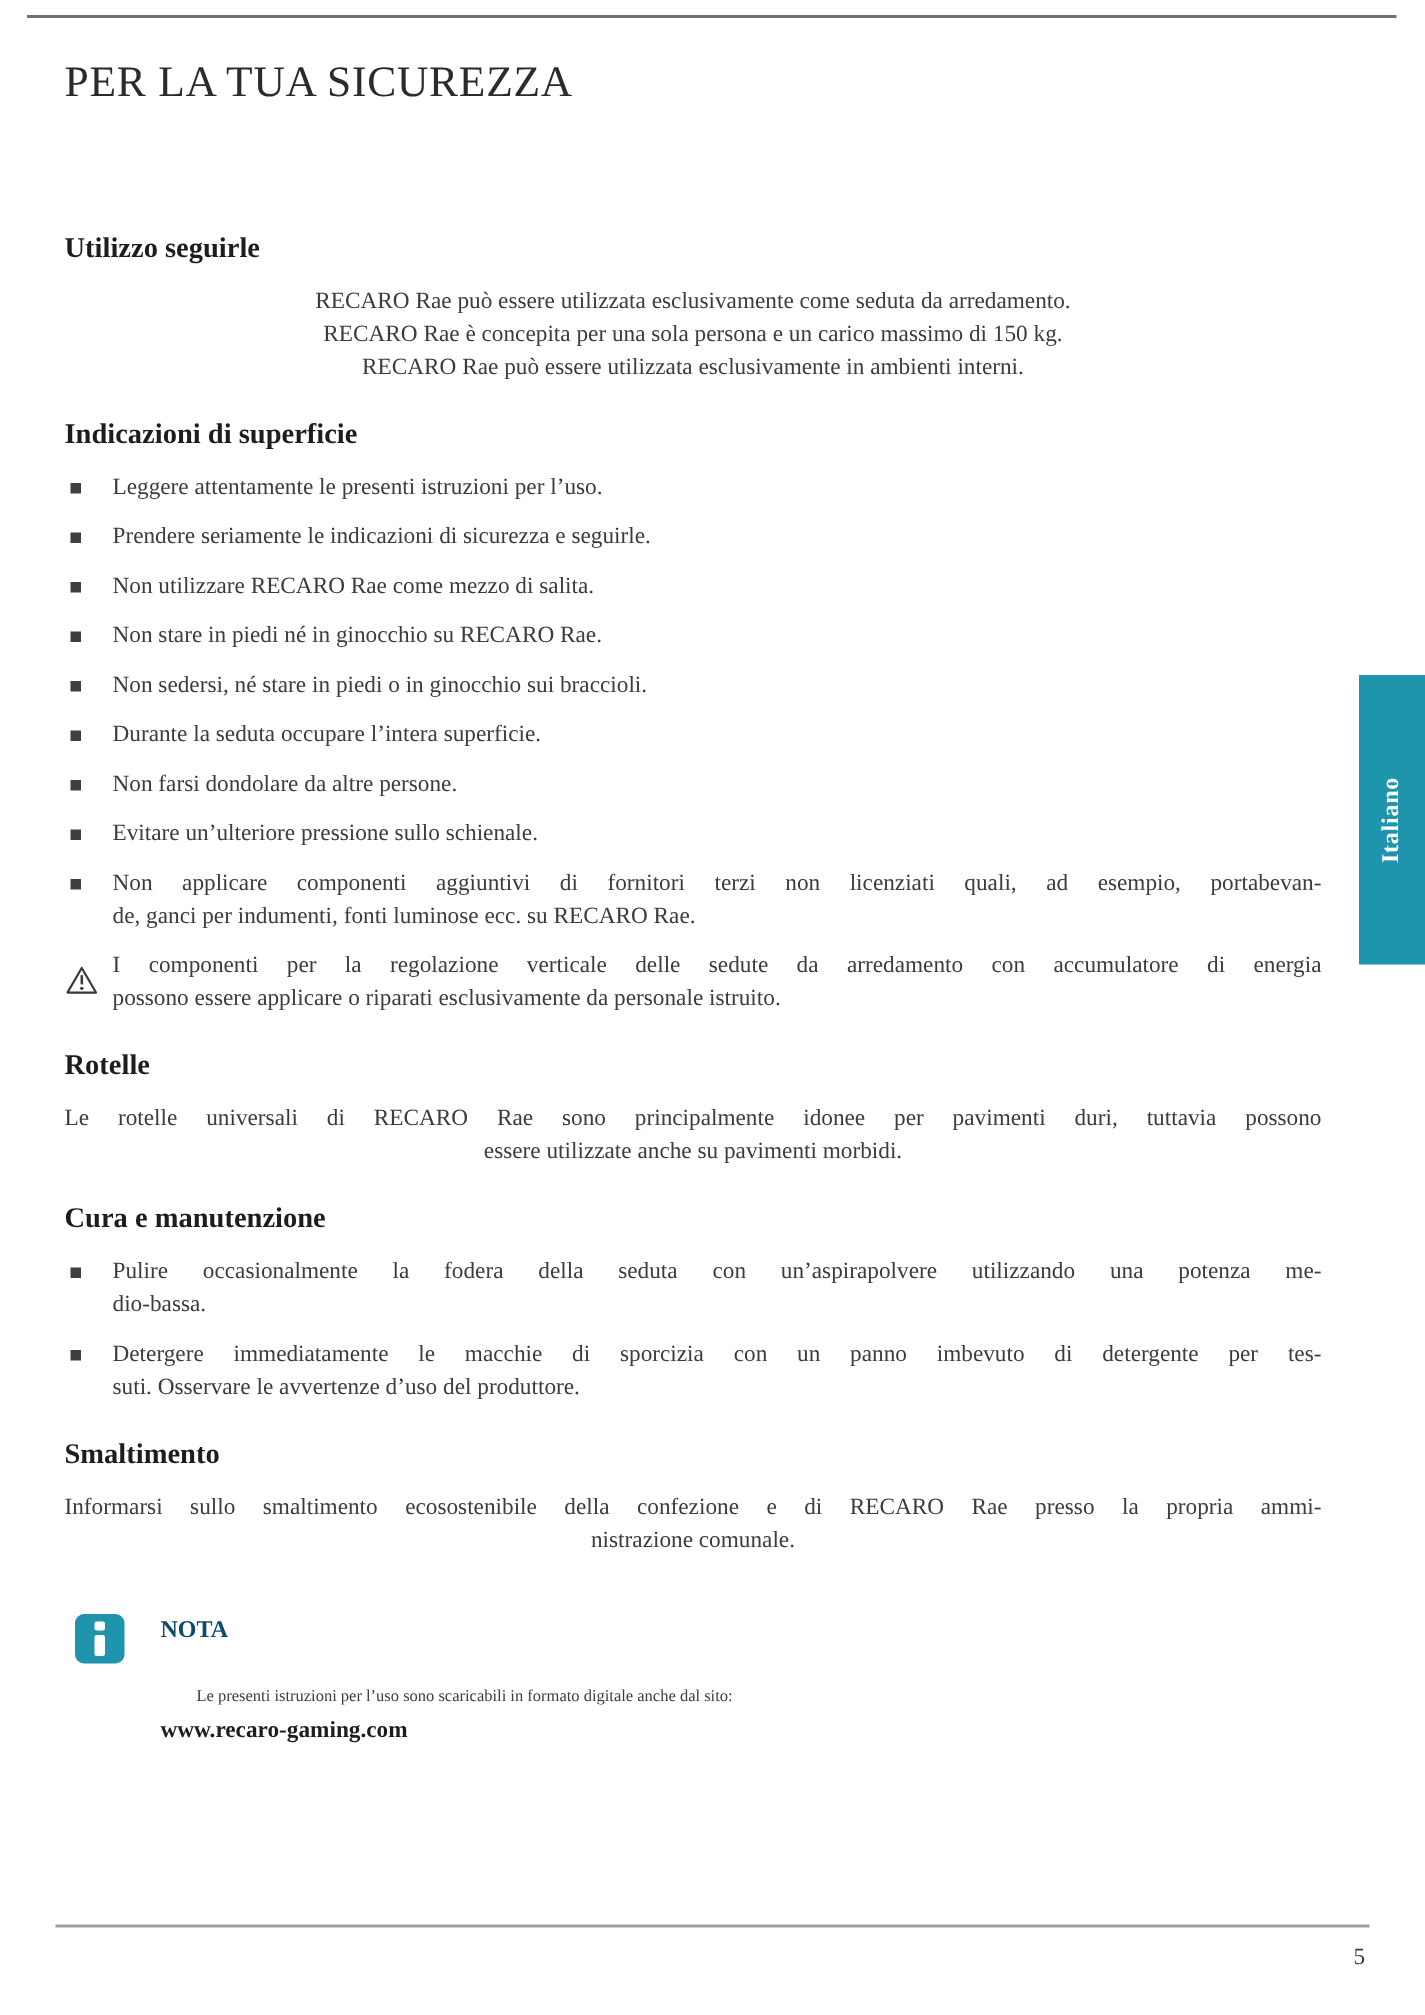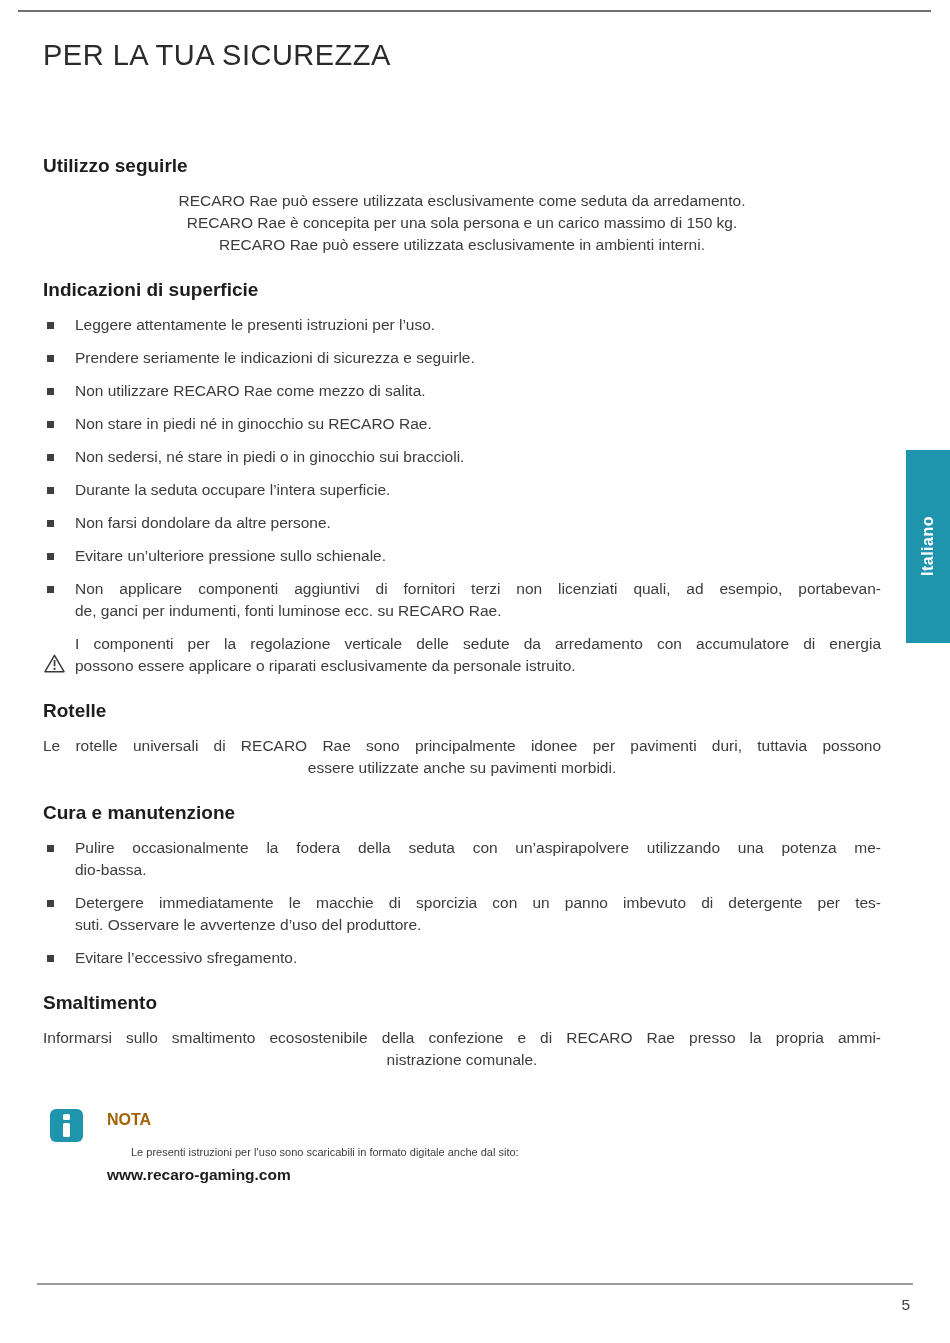--- a/index.html
+++ b/index.html
@@ -1,41 +1,41 @@
 <!DOCTYPE html>
 <html><head>
 <meta charset="utf-8">
 <style>
   html,body{margin:0;padding:0;background:#ffffff;}
   .page{position:relative;width:950px;height:1343px;background:#ffffff;
-        font-family:Liberation Sans, sans-serif;color:#3c3c3c;overflow:hidden;}
+        font-family:Liberation Serif, serif;color:#3c3c3c;overflow:hidden;}
   .top-rule{position:absolute;top:10px;left:18px;right:19px;height:2px;background:#707070;}
   .content{position:absolute;left:43px;top:38px;width:838px;}
   .doc-title{font-size:29px;line-height:34px;font-weight:400;letter-spacing:0.5px;
              color:#2b2b2b;margin:0 0 82px 0;}
   .h2{font-size:19px;line-height:23px;font-weight:bold;color:#1d1d1d;margin:22px 0 13px 0;}
   .pline{font-size:15.5px;line-height:22px;text-align:center;}
   .j{text-align:justify;text-align-last:justify;}
   .list{margin:0 0 2px 0;}
   .bullet-item{display:flex;align-items:flex-start;margin:0 0 11px 0;}
   .sq{width:7px;height:7px;background:#3f3f3f;margin:8px 0 0 4px;flex:none;}
   .btext{margin-left:21px;flex:1;font-size:15.5px;line-height:22px;}
-  .warn-item{display:flex;align-items:flex-end;margin:4px 0 11px 0;}
+  .warn-item{display:flex;align-items:center;margin:4px 0 11px 0;}
   .warn-ic{flex:none;margin:2px 0 0 1px;}
   .wtext{margin-left:10px;flex:1;font-size:15.5px;line-height:22px;}
   .para{margin:0 0 2px 0;}
   .note{display:flex;margin-top:38px;}
   .info-icon{width:33px;height:33px;border-radius:6px;background:#1E95AC;
              position:relative;flex:none;margin-left:7px;}
   .info-icon .dot{position:absolute;left:13px;top:5px;width:7px;height:6px;
                   background:#fff;border-radius:1.5px;}
   .info-icon .stem{position:absolute;left:13px;top:14px;width:7px;height:14px;
                    background:#fff;border-radius:1.5px;}
   .note-col{margin-left:24px;padding-top:2px;}
-  .note-title{font-size:16px;font-weight:bold;color:#a16207;margin:0 0 12px 0;}
+  .note-title{font-size:16px;font-weight:bold;color:#0c4a6e;margin:0 0 24px 0;}
   .note-line{font-size:11px;line-height:22px;margin-left:24px;}
   .note-link{font-size:15.5px;line-height:23px;font-weight:bold;color:#1d1d1d;}
   .lang-tab{position:absolute;right:0;top:450px;width:44px;height:193px;background:#1E95AC;
             display:flex;align-items:center;justify-content:center;}
   .lang-tab span{writing-mode:vertical-rl;transform:rotate(180deg);color:#ffffff;
                  font-size:16px;font-weight:bold;letter-spacing:0.5px;}
   .footer-rule{position:absolute;top:1283px;left:37px;right:37px;height:2px;background:#9d9d9d;}
   .page-num{position:absolute;top:1296px;right:40px;font-size:15.5px;color:#3c3c3c;}
 </style>
 </head>
@@ -127,24 +127,20 @@
           <div>dio-bassa.</div>
         </div>
       </div>
       <div class="bullet-item">
         <span class="sq"></span>
         <div class="btext">
           <div class="j">Detergere immediatamente le macchie di sporcizia con un panno imbevuto di detergente per tes-</div>
           <div>suti. Osservare le avvertenze d’uso del produttore.</div>
         </div>
       </div>
-      <div class="bullet-item">
-        <span class="sq"></span>
-        <div class="btext">Evitare l’eccessivo sfregamento.</div>
-      </div>
     </div>
 
     <div class="h2">Smaltimento</div>
     <div class="para">
       <div class="pline j">Informarsi sullo smaltimento ecosostenibile della confezione e di RECARO Rae presso la propria ammi-</div>
       <div class="pline">nistrazione comunale.</div>
     </div>
 
     <div class="note">
       <div class="info-icon">

